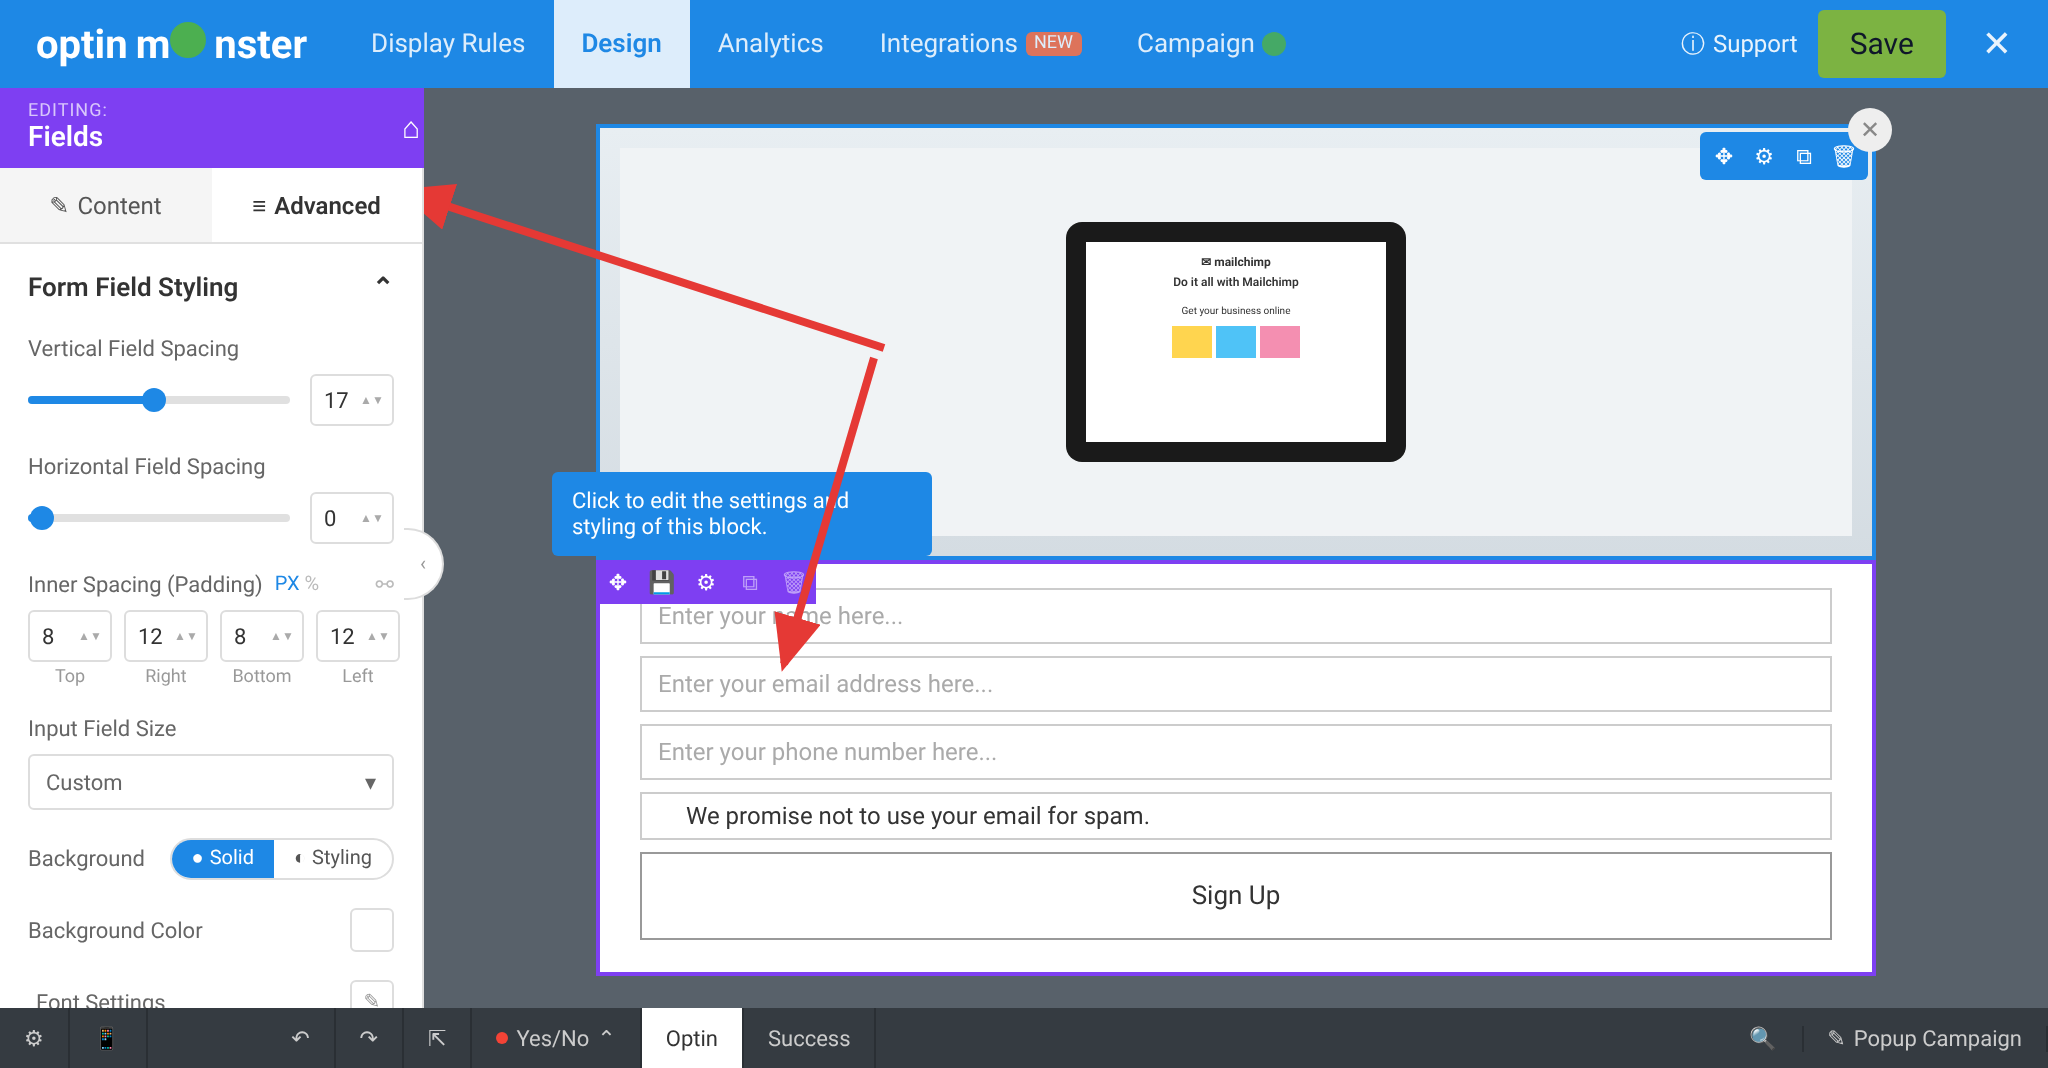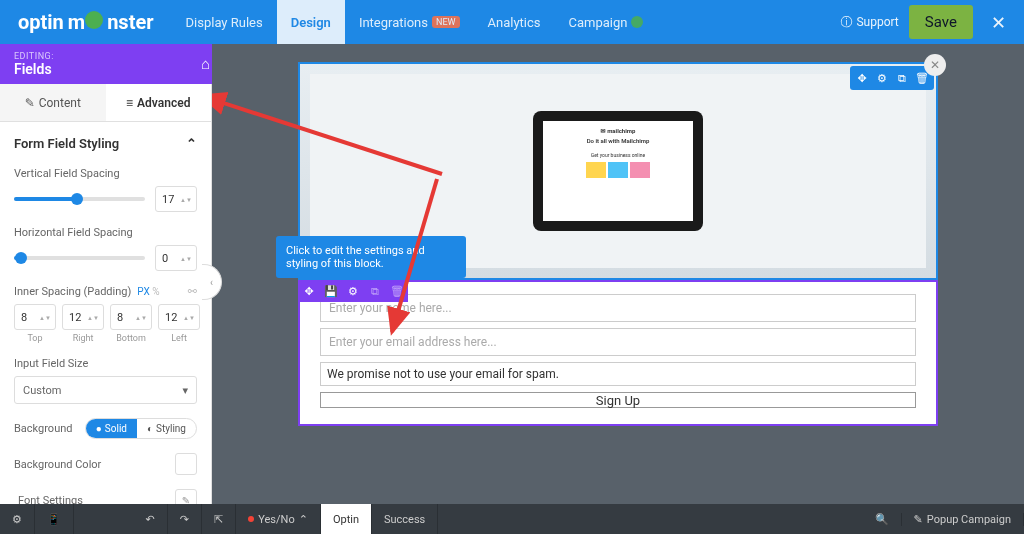--- a/index.html
+++ b/index.html
@@ -60,22 +60,22 @@
 .hero-inner{position:absolute;inset:10px;background:#f0f3f5;display:flex;align-items:center;justify-content:center}
 .tablet{width:170px;height:120px;background:#1a1a1a;border-radius:8px;padding:10px;display:flex;align-items:center;justify-content:center}
 .tablet-screen{width:100%;height:100%;background:#fff;font-size:6px;color:#333;padding:6px;text-align:center}
 .form-area{padding:6px 20px 16px;border:2px solid #7e3ff2;position:relative}
 .form-toolbar{position:absolute;top:-2px;left:-2px;background:#7e3ff2;display:flex;gap:0;z-index:4}
 .form-toolbar span{width:22px;height:22px;display:flex;align-items:center;justify-content:center;color:#fff;font-size:11px;cursor:pointer}
 .form-toolbar span.dim{opacity:.5}
 .tooltip{position:absolute;top:-46px;left:-24px;background:#1e88e5;color:#fff;font-size:11px;padding:8px 10px;border-radius:3px;width:190px;z-index:6}
 .inp{width:100%;height:28px;border:1px solid #ccc;margin-top:6px;padding:0 8px;font-size:12px;color:#aaa;display:flex;align-items:center}
 .inp:first-of-type{margin-top:22px}
-.privacy{font-size:12px;color:#333;margin-top:6px;border:1px solid #ccc;padding:4px 6px}
-.signup{width:100%;height:16px;border:1px solid #999;margin-top:6px;display:flex;align-items:center;justify-content:center;font-size:13px;color:#333;cursor:pointer}
+.privacy{font-size:12px;color:#333;margin-top:6px;border:1px solid #ccc;padding:4px 22px}
+.signup{width:100%;height:44px;border:1px solid #999;margin-top:6px;display:flex;align-items:center;justify-content:center;font-size:13px;color:#333;cursor:pointer}
 
 .bottombar{position:absolute;bottom:0;left:0;right:0;height:30px;background:#353b41;display:flex;align-items:center;color:#ccc;font-size:11px}
 .bb-item{padding:0 12px;height:100%;display:flex;align-items:center;cursor:pointer;gap:4px;border-right:1px solid #2a2f34}
 .bb-item.white{background:#fff;color:#333}
 .bb-right{margin-left:auto;display:flex}
 .red-dot{width:6px;height:6px;background:#f44336;border-radius:50%}
 
 .collapse-btn{position:absolute;right:-11px;top:220px;width:20px;height:36px;background:#fff;border:1px solid #ddd;border-radius:0 18px 18px 0;display:flex;align-items:center;justify-content:center;color:#999;font-size:10px;cursor:pointer;z-index:3;border-left:none}
 
 .arrow{position:absolute;pointer-events:none;z-index:10}
@@ -91,25 +91,25 @@
       <span>nster</span>
   </div>
   <div class="nav">
     <div class="nav-item">
         <span>Display Rules</span>
       </div>
     <div class="nav-item active">
         <span>Design</span>
       </div>
     <div class="nav-item">
+        <span>Analytics</span>
+      </div>
+    <div class="nav-item">
         <span>Integrations</span>
         <span class="nav-badge">NEW</span>
-      </div>
-    <div class="nav-item">
-        <span>Analytics</span>
       </div>
     <div class="nav-item">
         <span>Campaign</span>
         <span class="pub-dot"></span>
       </div>
   </div>
   <div class="top-right">
     <div class="support">
         <span>ⓘ</span>
         <span>Support</span>
@@ -274,20 +274,21 @@
         <div class="tooltip">Click to edit the settings and styling of this block.</div>
         <div class="form-toolbar">
           <span>✥</span>
           <span>💾</span>
           <span>⚙</span>
           <span class="dim">⧉</span>
           <span class="dim">🗑</span>
         </div>
         <div class="inp">Enter your name here...</div>
         <div class="inp">Enter your email address here...</div>
+        <div class="inp">Enter your phone number here...</div>
         <div class="privacy">We promise not to use your email for spam.</div>
         <div class="signup">Sign Up</div>
       </div>
     </div>
 
     <div class="arrow" style="top:40px;left:-20px">
       <svg width="260" height="100">
           <defs>
             <marker id="ah1" markerWidth="8" markerHeight="8" refX="6" refY="3" orient="auto">
               <path d="M0,0 L7,3 L0,6 Z" fill="#e53935"></path>

